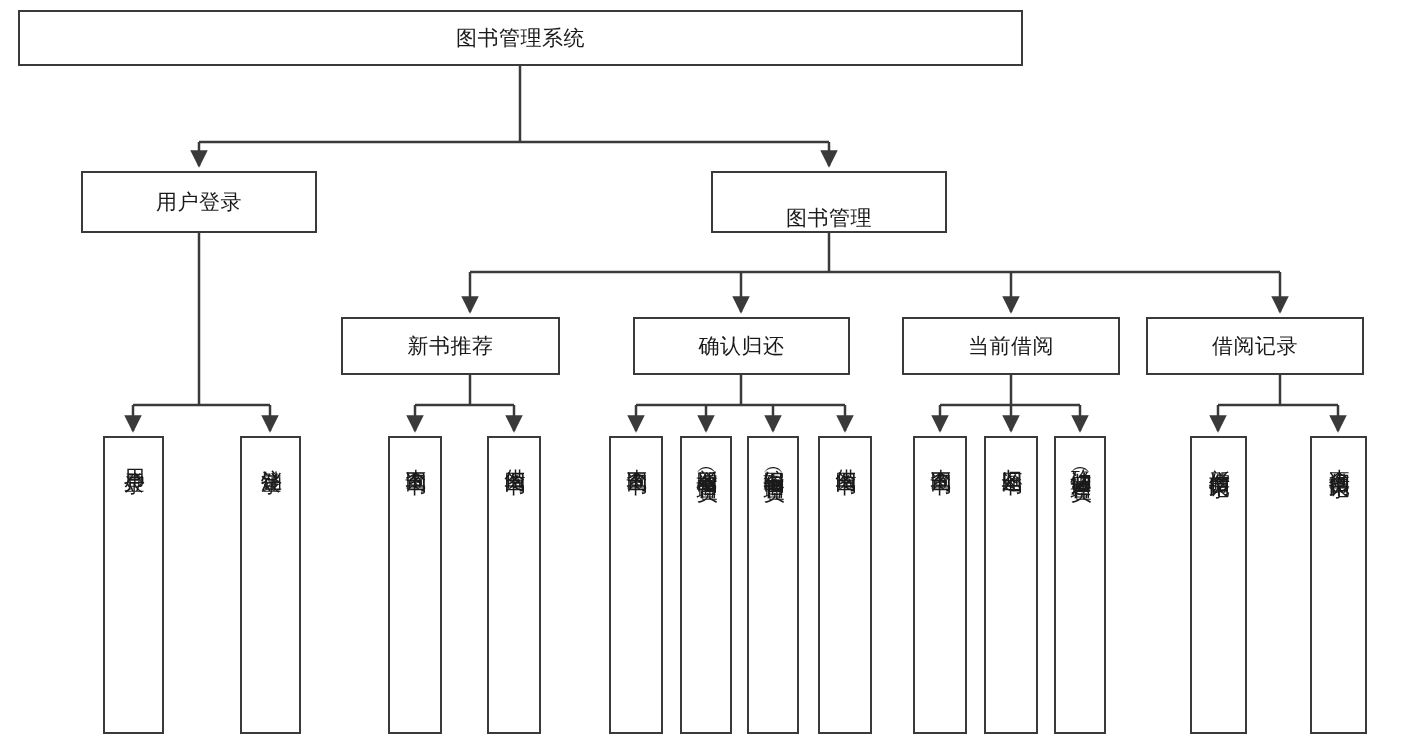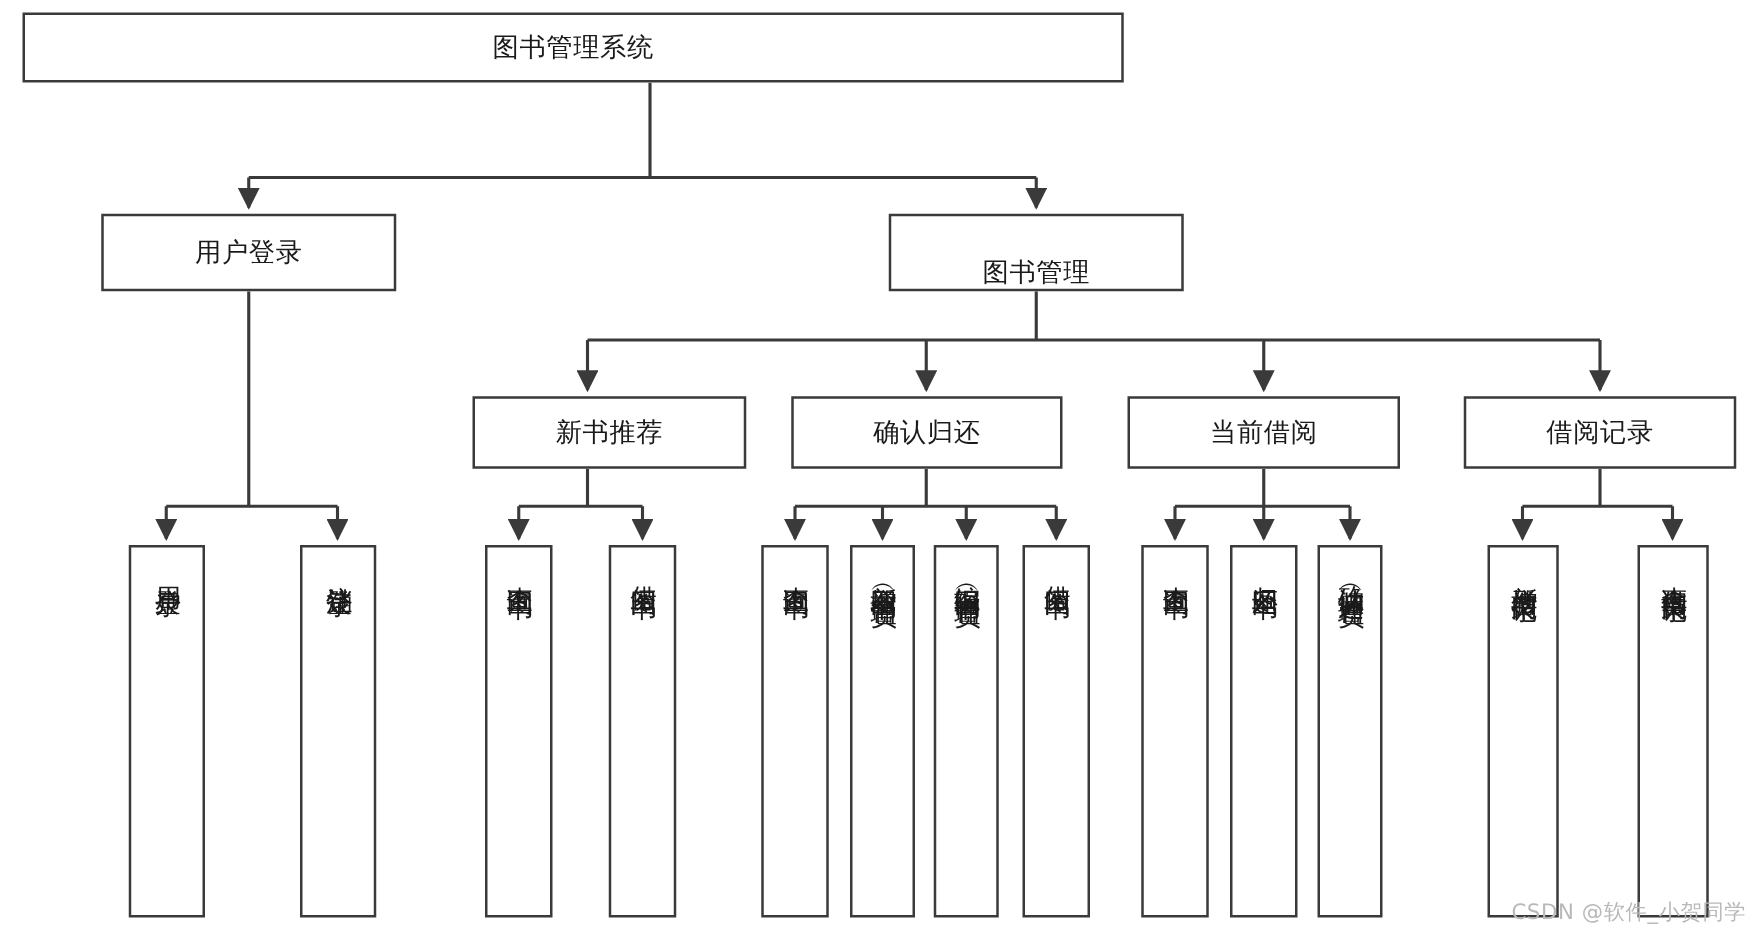--- a/index.html
+++ b/index.html
@@ -112,41 +112,41 @@
       <path d="M 1011 405 L 1011 431" marker-end="url(#arrow)"></path>
       <path d="M 1080 405 L 1080 431" marker-end="url(#arrow)"></path>
 
       <path d="M 1280 375 L 1280 405"></path>
       <path d="M 1218 405 L 1338 405"></path>
       <path d="M 1218 405 L 1218 431" marker-end="url(#arrow)"></path>
       <path d="M 1338 405 L 1338 431" marker-end="url(#arrow)"></path>
     </g>
   </svg>
 
-  <div class="node" id="node-root" style="left: 18px; top: 10px; width: 881px; height: 56px;">
+  <div class="node" id="node-root" style="left: 18px; top: 10px; width: 1005px; height: 56px;">
     <span class="label">图书管理系统</span>
   </div>
 
   <div class="node" id="node-l2-0" style="left: 81px; top: 171px; width: 236px; height: 62px;">
     <span class="label">用户登录</span>
   </div>
   <div class="node" id="node-l2-1" style="left: 711px; top: 171px; width: 236px; height: 62px; align-items: flex-end;">
     <span class="label">图书管理</span>
   </div>
 
-  <div class="node" id="node-l3-0" style="left: 378px; top: 317px; width: 219px; height: 58px;">
+  <div class="node" id="node-l3-0" style="left: 341px; top: 317px; width: 219px; height: 58px;">
     <span class="label">新书推荐</span>
   </div>
   <div class="node" id="node-l3-1" style="left: 633px; top: 317px; width: 217px; height: 58px;">
     <span class="label">确认归还</span>
   </div>
   <div class="node" id="node-l3-2" style="left: 902px; top: 317px; width: 218px; height: 58px;">
     <span class="label">当前借阅</span>
   </div>
-  <div class="node" id="node-l3-3" style="left: 1171px; top: 317px; width: 218px; height: 58px;">
+  <div class="node" id="node-l3-3" style="left: 1146px; top: 317px; width: 218px; height: 58px;">
     <span class="label">借阅记录</span>
   </div>
 
   <div class="node vertical" id="node-leaf-0" style="left: 103px; top: 436px; width: 61px; height: 298px;">
     <span class="label">用户登录</span>
   </div>
   <div class="node vertical" id="node-leaf-1" style="left: 240px; top: 436px; width: 61px; height: 298px;">
     <span class="label">注销登录</span>
   </div>
   <div class="node vertical" id="node-leaf-2" style="left: 388px; top: 436px; width: 54px; height: 298px;">
@@ -176,15 +176,14 @@
   <div class="node vertical" id="node-leaf-10" style="left: 1054px; top: 436px; width: 52px; height: 298px;">
     <span class="label">确认归还（管理员）</span>
   </div>
   <div class="node vertical" id="node-leaf-11" style="left: 1190px; top: 436px; width: 57px; height: 298px;">
     <span class="label">新增借阅记录</span>
   </div>
   <div class="node vertical" id="node-leaf-12" style="left: 1310px; top: 436px; width: 57px; height: 298px;">
     <span class="label">查询借阅记录</span>
   </div>
 
-  <div class="watermark">CSDN @软件_小贺同学</div>
 
 </div>
 
 </body></html>

